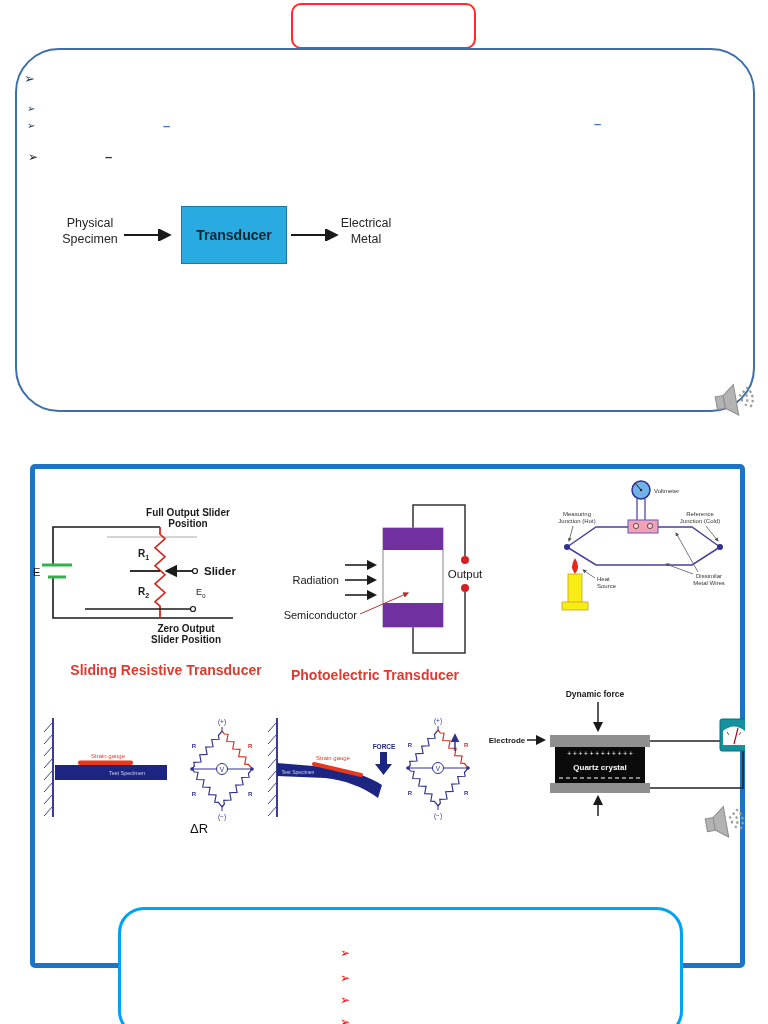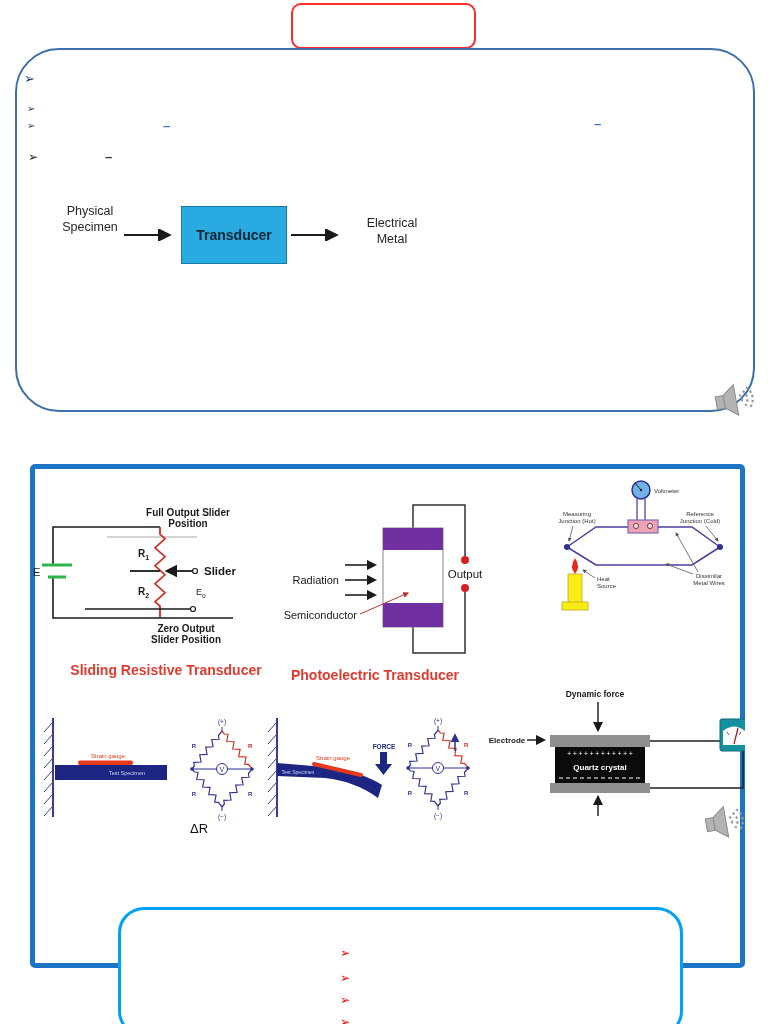--- a/index.html
+++ b/index.html
@@ -54,34 +54,34 @@
   <div id="slide1" class="slide">
     <span class="bullet b-navy" style="left:7px;top:22px;font-size:13px">➢</span>
     <span class="bullet b-navy" style="left:10px;top:54px;font-size:10px">➢</span>
     <span class="bullet b-navy" style="left:10px;top:71px;font-size:10px">➢</span>
     <span class="bullet b-black" style="left:11px;top:101px;font-size:12px">➢</span>
 
     <span class="dash d-blue" style="left:146px;top:69px">–</span>
     <span class="dash d-blue" style="left:577px;top:67px">–</span>
     <span class="dash d-black" style="left:88px;top:100px">–</span>
 
-    <div class="flow-label" style="left:38px;top:153px">
+    <div class="flow-label" style="left:38px;top:165px">
       <div>Physical</div>
       <div>Specimen</div>
     </div>
     <svg class="abs" style="left:106px;top:179px" width="54" height="12">
       <line x1="1" y1="6" x2="46" y2="6" stroke="#1a1a1a" stroke-width="2" marker-end="url(#mB)"></line>
     </svg>
     <div id="transducerBox">
       <span>Transducer</span>
     </div>
     <svg class="abs" style="left:273px;top:179px" width="54" height="12">
       <line x1="1" y1="6" x2="46" y2="6" stroke="#1a1a1a" stroke-width="2" marker-end="url(#mB)"></line>
     </svg>
-    <div class="flow-label" style="left:340px;top:165px">
+    <div class="flow-label" style="left:314px;top:165px">
       <div>Electrical</div>
       <div>Metal</div>
     </div>
 
     <svg class="abs" style="left:695px;top:328px" width="46" height="48">
       <g transform="translate(4,6) rotate(-10,16,16)">
         <rect x="0" y="10" width="8" height="13" fill="#b3b3b3" stroke="#8c8c8c" stroke-width="1"></rect>
         <polygon points="8,10 20,1 20,32 8,23" fill="#b3b3b3" stroke="#8c8c8c" stroke-width="1"></polygon>
         <path d="M24,12 a6,6 0 0 1 0,9" fill="none" stroke="#9b9b9b" stroke-width="2.2" stroke-dasharray="2.5,2.4"></path>
         <path d="M28,9  a10,10 0 0 1 0,15" fill="none" stroke="#9b9b9b" stroke-width="2.2" stroke-dasharray="2.5,2.4"></path>

